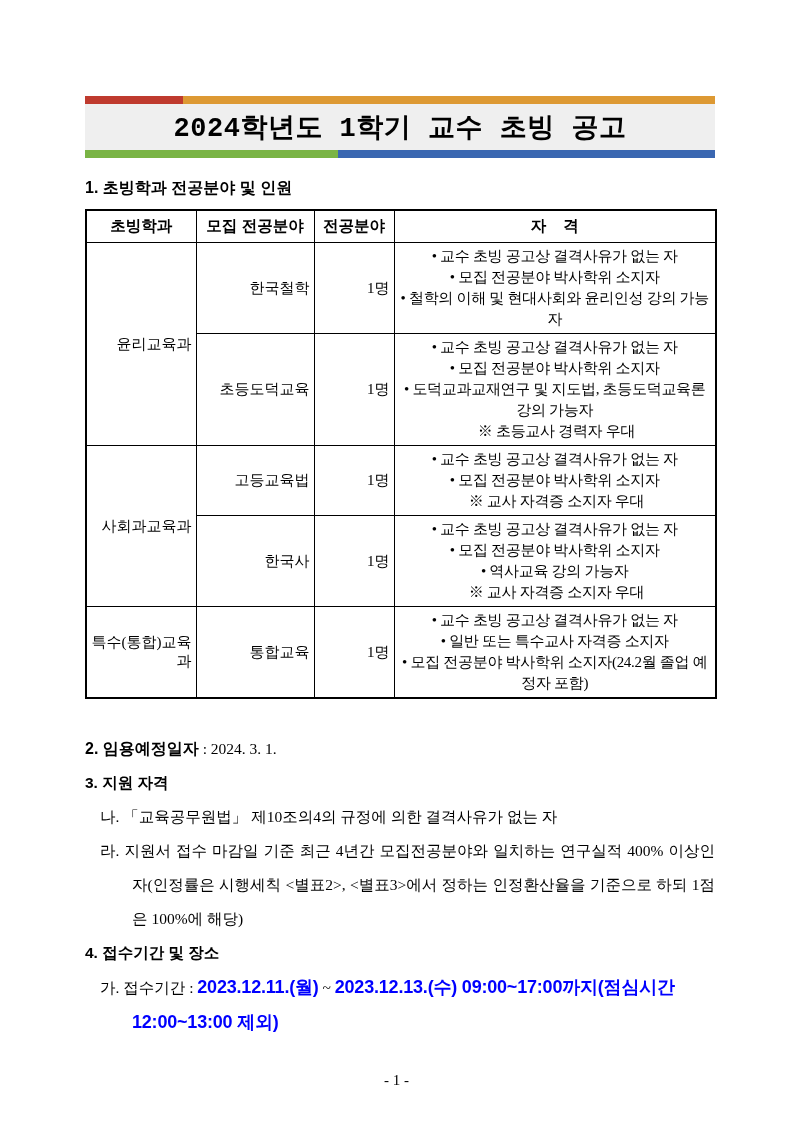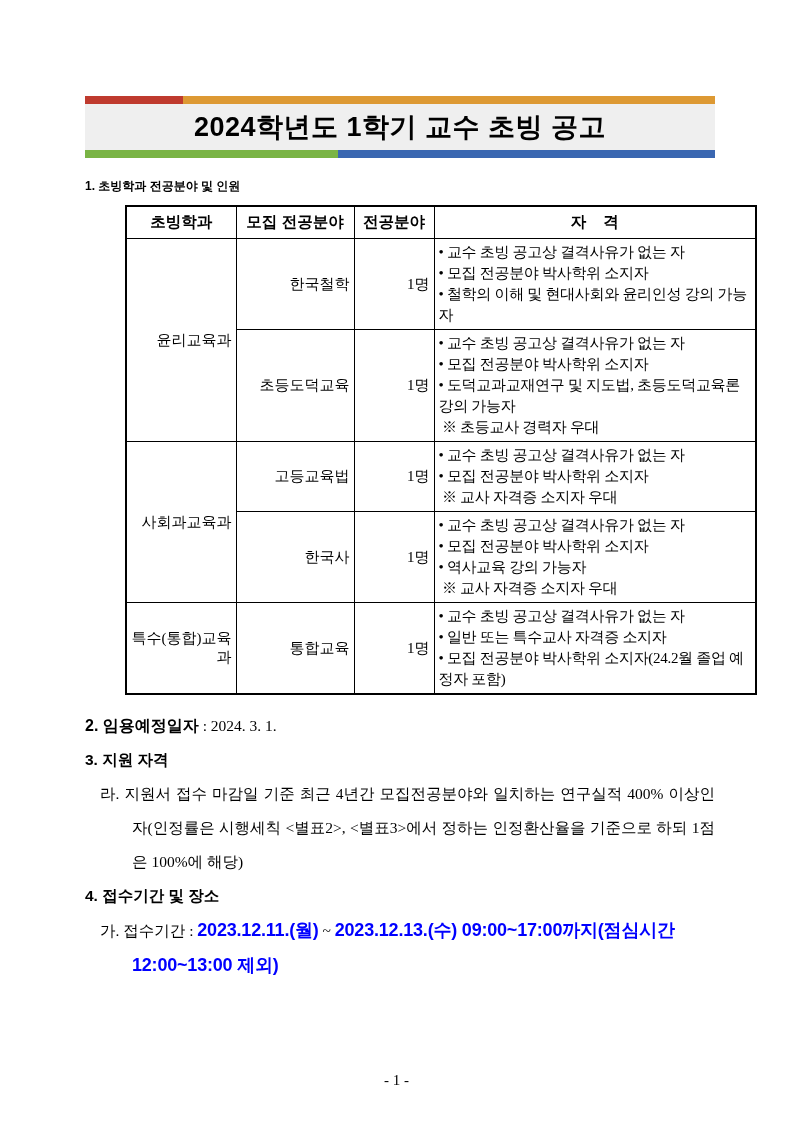--- a/index.html
+++ b/index.html
@@ -19,54 +19,53 @@
   .banner{ width:100%; }
   .banner .bar{ display:flex; height:8px; width:100%; }
   .bar-top .seg-red{ width:15.6%; background:var(--bar-red); }
   .bar-top .seg-orange{ width:84.4%; background:var(--bar-orange); }
   .bar-bottom .seg-green{ width:40.2%; background:var(--bar-green); }
   .bar-bottom .seg-blue{ width:59.8%; background:var(--bar-blue); }
   .title-area{
     background:var(--title-bg); height:46px; display:flex; align-items:center; justify-content:center;
   }
   .doc-title{
-    margin:0; font-family:Liberation Sans, sans-serif;
+    margin:0; font-family:Liberation Mono, monospace;
     font-size:27px; font-weight:bold; letter-spacing:0.5px; color:#000;
   }
 
   
   .sec-heading{
     margin:0; font-family:"Liberation Sans","DejaVu Sans",sans-serif;
-    font-size:12px; font-weight:bold; color:#000;
+    font-size:16px; font-weight:bold; color:#000;
   }
   .h-sec1{ margin-top:20px; }
 
   
   table.recruit{
     border-collapse:collapse; width:630px; margin-top:10px;
     table-layout:fixed;
-    margin-left:40px;
   }
   table.recruit, table.recruit th, table.recruit td{ border:1px solid #000; }
   table.recruit{ border:2px solid #000; }
   table.recruit th{
     font-family:"Liberation Sans","DejaVu Sans",sans-serif;
     font-weight:bold; font-size:15.5px; padding:5px 2px; white-space:pre; text-align:center;
   }
   table.recruit td{ font-size:15px; padding:3px 4px; vertical-align:middle; }
   col.c-dept{ width:110px; } col.c-major{ width:118px; } col.c-count{ width:80px; } col.c-qual{ width:322px; }
   td.cell-center{ text-align:right; }
   td.cell-qual{
     font-size:12.6px; letter-spacing:-0.3px; line-height:21px;
-    white-space:pre-wrap; padding:4px 3px 4px 6px; vertical-align:middle;
+    white-space:pre-wrap; padding:4px 3px 4px 6px; vertical-align:middle;text-align:center;
   }
 
   
   .docline{ margin:0; font-size:15.5px; line-height:34px; }
-  .sec2{ margin-top:14px; }
+  .sec2{ margin-top:33px; }
   .sec2 .sec-heading-inline{
     font-family:"Liberation Sans","DejaVu Sans",sans-serif; font-weight:bold; font-size:16px;
   }
   .list-item{
     margin:0; font-size:15.5px; line-height:34px; text-align:justify;
     padding-left:47px; text-indent:-32px; 
   }
   .list-item.no-justify{ text-align:left; }
   .blue-strong{
     color:var(--highlight-blue); font-weight:bold;
@@ -155,20 +154,21 @@
           <td class="cell-qual">• 교수 초빙 공고상 결격사유가 없는 자
 • 일반 또는 특수교사 자격증 소지자
 • 모집 전공분야 박사학위 소지자(24.2월 졸업 예정자 포함)</td>
         </tr>
       </tbody>
     </table>
 
     <p class="docline sec2"><span class="sec-heading-inline">2. 임용예정일자</span><span> : 2024. 3. 1.</span></p>
 
     <h2 class="sec-heading docline">3. 지원 자격</h2>
+    <p class="list-item no-justify">나. 「교육공무원법」 제10조의4의 규정에 의한 결격사유가 없는 자</p>
     <p class="list-item">라. 지원서 접수 마감일 기준 최근 4년간 모집전공분야와 일치하는 연구실적 400% 이상인 자(인정률은 시행세칙 &lt;별표2&gt;, &lt;별표3&gt;에서 정하는 인정환산율을 기준으로 하되 1점은 100%에 해당)</p>
 
     <h2 class="sec-heading docline">4. 접수기간 및 장소</h2>
     <p class="list-item no-justify"><span>가. 접수기간 : </span><span class="blue-strong">2023.12.11.(월)</span><span> ~ </span><span class="blue-strong">2023.12.13.(수) 09:00~17:00까지(점심시간 12:00~13:00 제외)</span></p>
 
   </div>
 
   <div class="page-number">- 1 -</div>
 </div>
 

